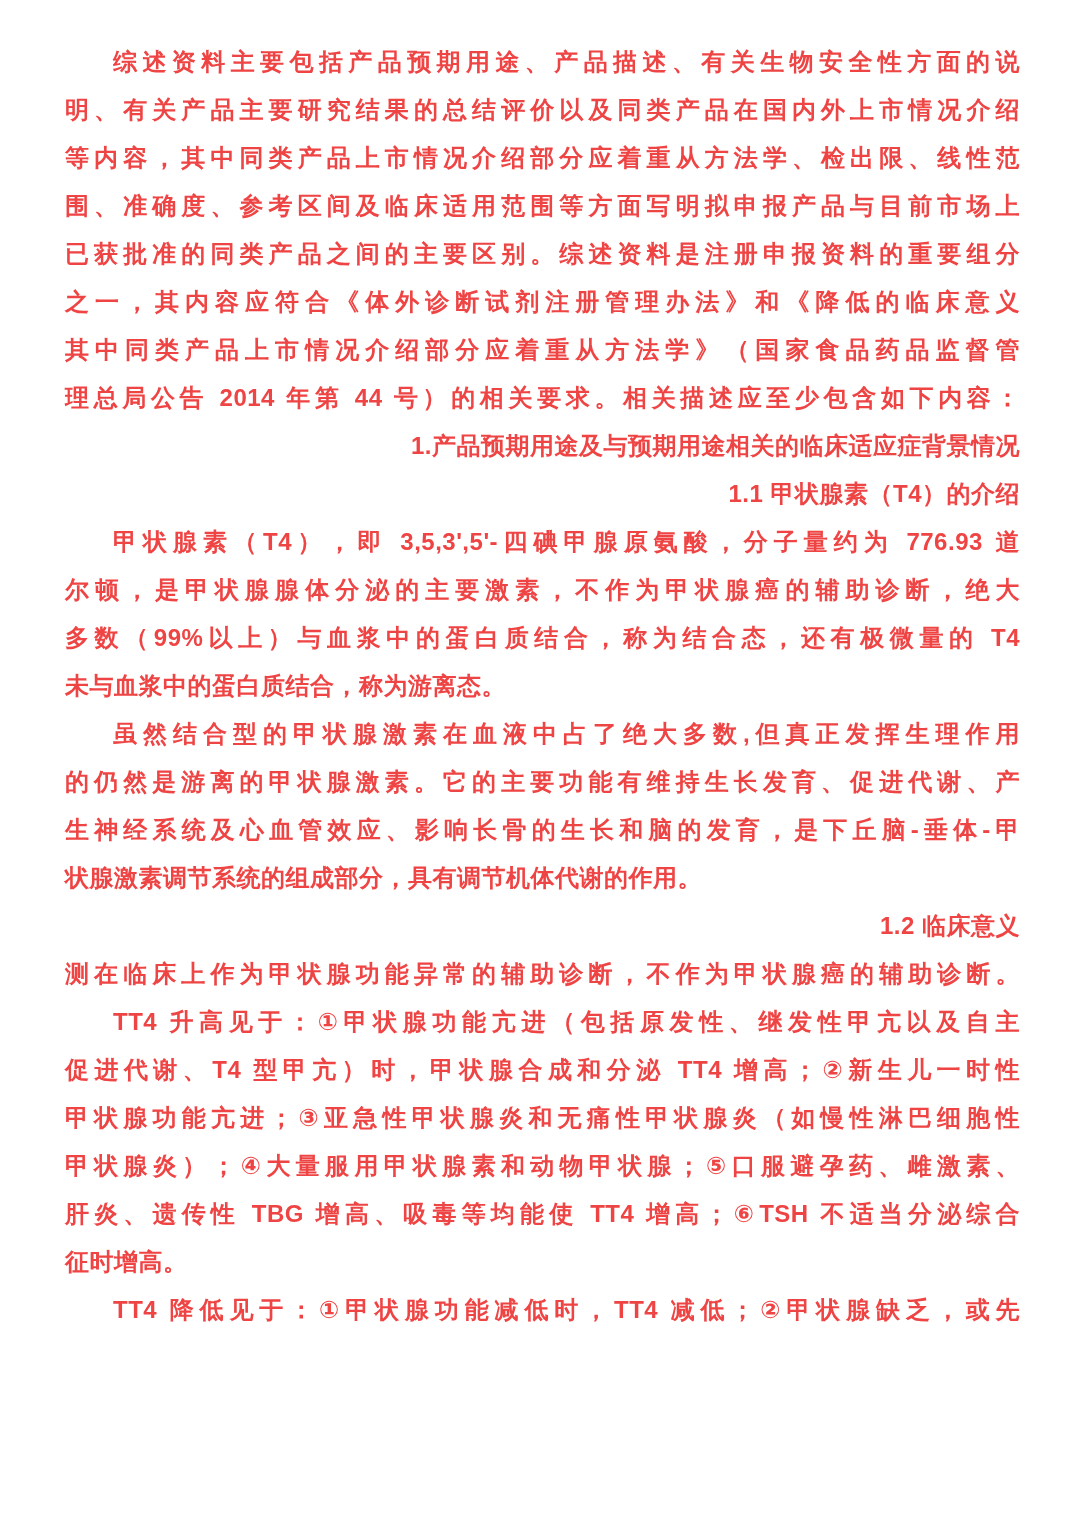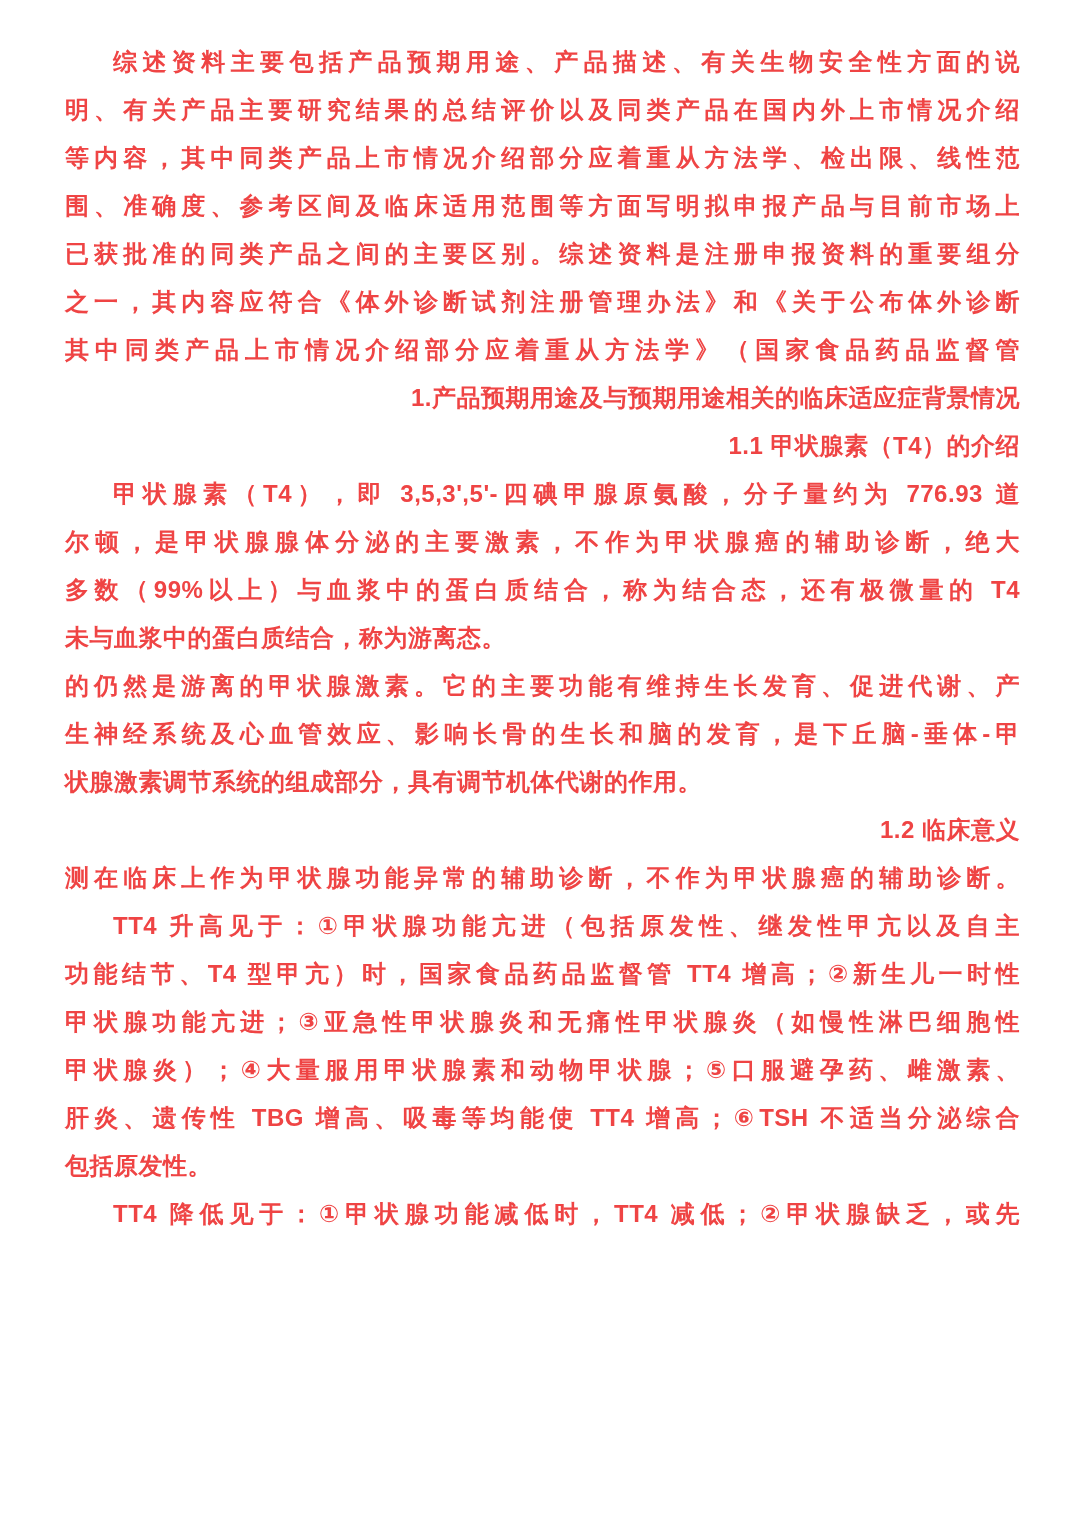--- a/index.html
+++ b/index.html
@@ -43,34 +43,36 @@
 </head>
 <body>
 
 <div class="page">
   <div class="doc-body">
       <div class="line indent justify">综述资料主要包括产品预期用途、产品描述、有关生物安全性方面的说</div>
       <div class="line justify">明、有关产品主要研究结果的总结评价以及同类产品在国内外上市情况介绍</div>
       <div class="line justify">等内容，其中同类产品上市情况介绍部分应着重从方法学、检出限、线性范</div>
       <div class="line justify">围、准确度、参考区间及临床适用范围等方面写明拟申报产品与目前市场上</div>
       <div class="line justify">已获批准的同类产品之间的主要区别。综述资料是注册申报资料的重要组分</div>
-      <div class="line justify">之一，其内容应符合《体外诊断试剂注册管理办法》和《关于公布体外诊断</div>
+      <div class="line justify">之一，其内容应符合《体外诊断试剂注册管理办法》和《降低的临床意义</div>
       <div class="line justify">其中同类产品上市情况介绍部分应着重从方法学》（国家食品药品监督管</div>
+      <div class="line justify">理总局公告 2014 年第 44 号）的相关要求。相关描述应至少包含如下内容：</div>
       <div class="line indent">1.产品预期用途及与预期用途相关的临床适应症背景情况</div>
       <div class="line indent">1.1 甲状腺素（T4）的介绍</div>
       <div class="line indent justify">甲状腺素（T4），即 3,5,3',5'-四碘甲腺原氨酸，分子量约为 776.93 道</div>
       <div class="line justify">尔顿，是甲状腺腺体分泌的主要激素，不作为甲状腺癌的辅助诊断，绝大</div>
       <div class="line justify">多数（99%以上）与血浆中的蛋白质结合，称为结合态，还有极微量的 T4</div>
       <div class="line">未与血浆中的蛋白质结合，称为游离态。</div>
+      <div class="line indent justify">虽然结合型的甲状腺激素在血液中占了绝大多数,但真正发挥生理作用</div>
       <div class="line justify">的仍然是游离的甲状腺激素。它的主要功能有维持生长发育、促进代谢、产</div>
       <div class="line justify">生神经系统及心血管效应、影响长骨的生长和脑的发育，是下丘脑-垂体-甲</div>
       <div class="line">状腺激素调节系统的组成部分，具有调节机体代谢的作用。</div>
       <div class="line indent">1.2 临床意义</div>
       <div class="line justify">测在临床上作为甲状腺功能异常的辅助诊断，不作为甲状腺癌的辅助诊断。</div>
       <div class="line indent justify">TT4 升高见于：①甲状腺功能亢进（包括原发性、继发性甲亢以及自主</div>
-      <div class="line justify">功能结节、T4 型甲亢）时，国家食品药品监督管 TT4 增高；②新生儿一时性</div>
+      <div class="line justify">促进代谢、T4 型甲亢）时，甲状腺合成和分泌 TT4 增高；②新生儿一时性</div>
       <div class="line justify">甲状腺功能亢进；③亚急性甲状腺炎和无痛性甲状腺炎（如慢性淋巴细胞性</div>
       <div class="line justify">甲状腺炎）；④大量服用甲状腺素和动物甲状腺；⑤口服避孕药、雌激素、</div>
       <div class="line justify">肝炎、遗传性 TBG 增高、吸毒等均能使 TT4 增高；⑥TSH 不适当分泌综合</div>
-      <div class="line">包括原发性。</div>
+      <div class="line">征时增高。</div>
       <div class="line indent justify">TT4 降低见于：①甲状腺功能减低时，TT4 减低；②甲状腺缺乏，或先</div>
     </div>
 </div>
 
 </body></html>

